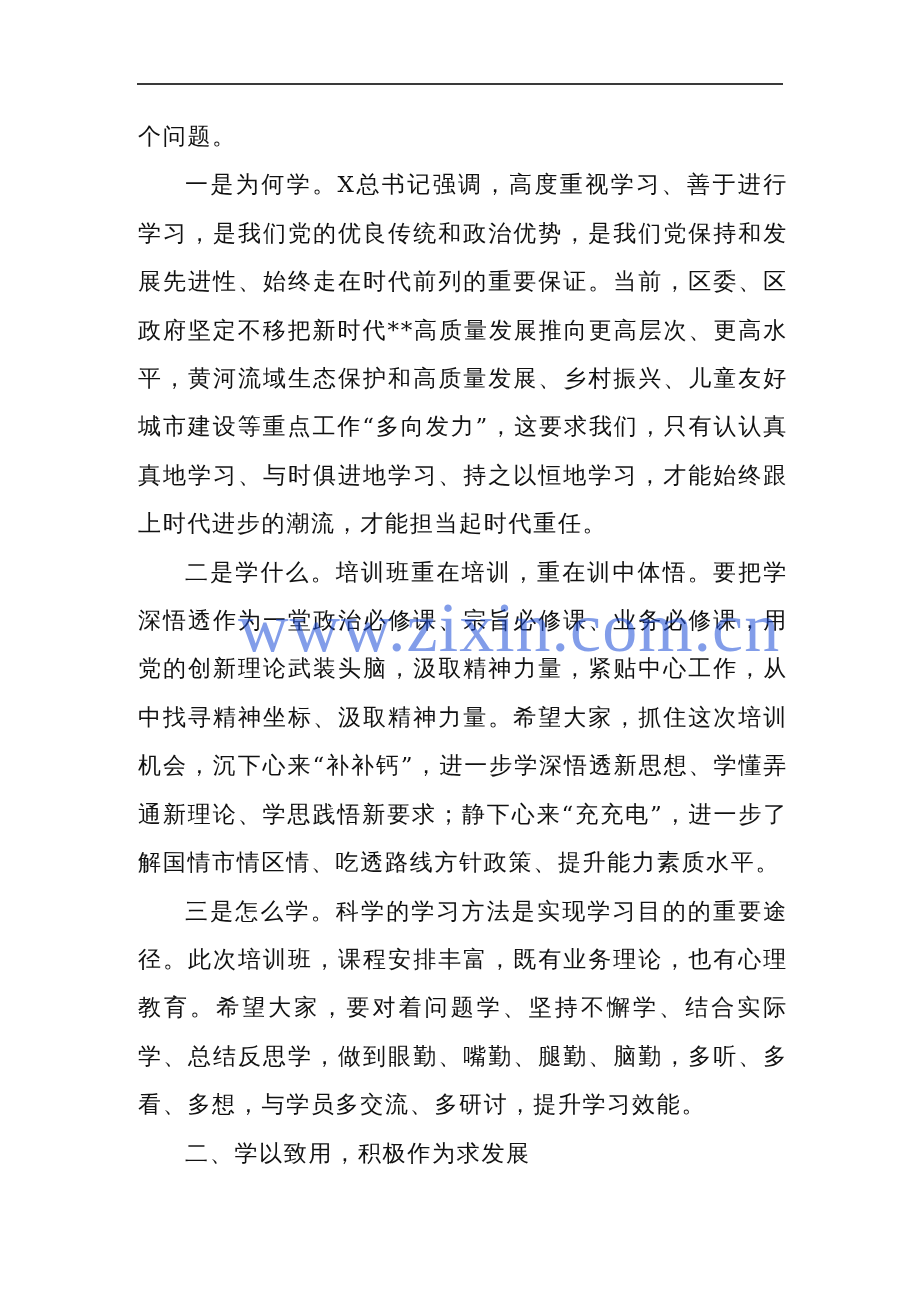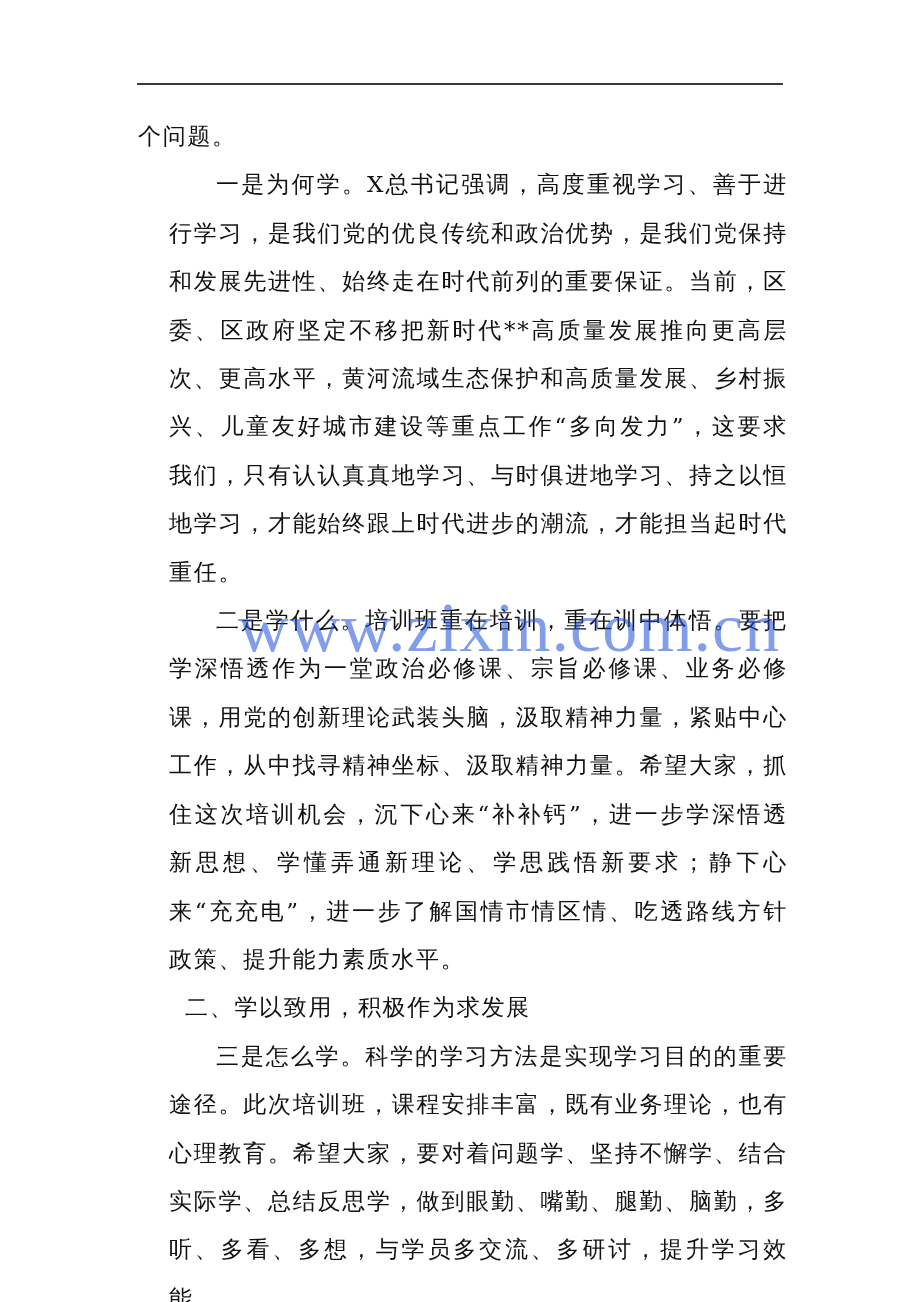--- a/index.html
+++ b/index.html
@@ -40,21 +40,20 @@
       margin: 0;
       font-size: 23px;
       line-height: 48.4px;
       letter-spacing: 1.7px;
       text-align: justify;
       text-justify: inter-ideograph;
       word-break: break-all;
     }
     .para.indent {
       text-indent: 47px;
-      margin-left: 31px;
     }
     .para.heading {
       text-indent: 47px;
     }
     .watermark {
       position: absolute;
       left: 238px;
       top: 588px;
       font-family: Liberation Serif, serif;
       font-size: 70px;
@@ -69,18 +68,18 @@
 </head>
 <body>
 
 <div class="page">
   <div class="header-rule"></div>
 
   <div class="body-text">
     <p class="para">个问题。</p>
     <p class="para indent">一是为何学。X总书记强调，高度重视学习、善于进行学习，是我们党的优良传统和政治优势，是我们党保持和发展先进性、始终走在时代前列的重要保证。当前，区委、区政府坚定不移把新时代**高质量发展推向更高层次、更高水平，黄河流域生态保护和高质量发展、乡村振兴、儿童友好城市建设等重点工作“多向发力”，这要求我们，只有认认真真地学习、与时俱进地学习、持之以恒地学习，才能始终跟上时代进步的潮流，才能担当起时代重任。</p>
     <p class="para indent">二是学什么。培训班重在培训，重在训中体悟。要把学深悟透作为一堂政治必修课、宗旨必修课、业务必修课，用党的创新理论武装头脑，汲取精神力量，紧贴中心工作，从中找寻精神坐标、汲取精神力量。希望大家，抓住这次培训机会，沉下心来“补补钙”，进一步学深悟透新思想、学懂弄通新理论、学思践悟新要求；静下心来“充充电”，进一步了解国情市情区情、吃透路线方针政策、提升能力素质水平。</p>
+    <p class="para indent">三是怎么学。科学的学习方法是实现学习目的的重要途径。此次培训班，课程安排丰富，既有业务理论，也有心理教育。希望大家，要对着问题学、坚持不懈学、结合实际学、总结反思学，做到眼勤、嘴勤、腿勤、脑勤，多听、多看、多想，与学员多交流、多研讨，提升学习效能。</p>
     <p class="para heading">二、学以致用，积极作为求发展</p>
-    <p class="para indent">三是怎么学。科学的学习方法是实现学习目的的重要途径。此次培训班，课程安排丰富，既有业务理论，也有心理教育。希望大家，要对着问题学、坚持不懈学、结合实际学、总结反思学，做到眼勤、嘴勤、腿勤、脑勤，多听、多看、多想，与学员多交流、多研讨，提升学习效能。</p>
   </div>
 
   <div class="watermark">www.zixin.com.cn</div>
 </div>
 
 </body></html>

